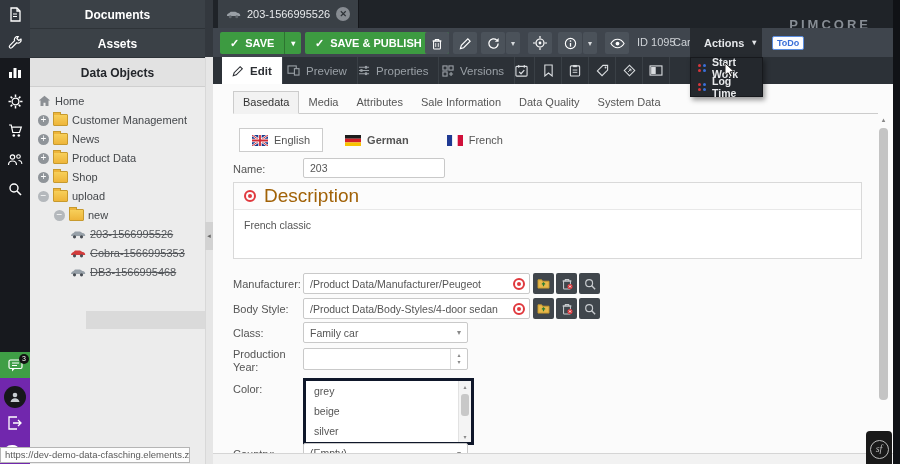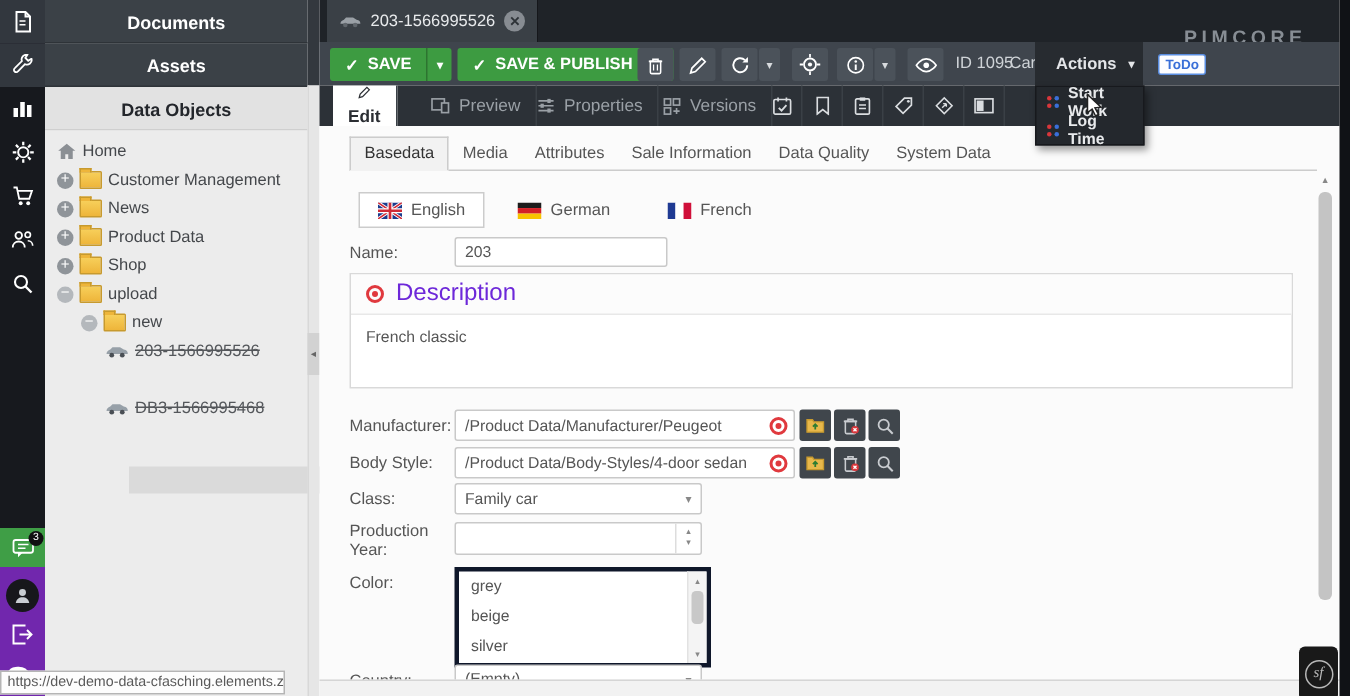--- a/index.html
+++ b/index.html
@@ -93,21 +93,21 @@
           color:#555;padding:0 6px;font-family:"Liberation Sans",sans-serif;height:20px;box-sizing:border-box;}
   .dsel{position:absolute;background:#fff;border:1px solid #c9c9c9;border-radius:2px;height:21px;
         display:flex;align-items:center;font-size:10.5px;color:#555;padding:0 6px;box-sizing:border-box;}
   .dsel .dcaret{margin-left:auto;color:#888;font-size:8px;}
   .target{width:12px;height:12px;border:2px solid #e0393e;border-radius:50%;position:relative;box-sizing:border-box;}
   .target:after{content:"";position:absolute;left:2px;top:2px;width:4px;height:4px;border-radius:50%;background:#e0393e;}
   .rel-btn{position:absolute;width:21px;height:21px;background:#40464c;border-radius:2px;
            display:flex;align-items:center;justify-content:center;}
   .desc-panel{position:absolute;left:20px;top:98px;width:627px;height:75px;background:#fff;border:1px solid #d9d9d9;}
   .desc-head{height:26px;display:flex;align-items:center;gap:8px;padding:0 10px;background:#fcfcfc;
-             border-bottom:1px solid #e8e8e8;color:#6d28d9;font-size:16px;}
+             border-bottom:1px solid #e8e8e8;color:#a16207;font-size:19px;}
   .desc-body{padding:9px 10px;font-size:10.5px;color:#555;}
   .spin{position:absolute;width:16px;top:0;bottom:0;right:0;border-left:1px solid #ddd;display:flex;
         flex-direction:column;align-items:center;justify-content:center;color:#888;font-size:6px;line-height:7px;}
   .listbox{position:absolute;left:90px;top:294px;width:165px;height:61px;background:#fff;border:3px solid #0f172a;}
   .lopt{height:20px;line-height:20px;padding-left:8px;font-size:10.5px;color:#555;}
   .lscroll{position:absolute;right:0;top:0;bottom:0;width:12px;background:#f4f4f4;border-left:1px solid #e2e2e2;}
   .lthumb{position:absolute;left:2px;top:13px;width:8px;height:22px;background:#c8c8c8;border-radius:3px;}
   .sarr{position:absolute;left:0;width:12px;text-align:center;color:#888;font-size:6px;}
   .bottombar{position:absolute;left:0;bottom:0;width:680px;height:10px;background:#f2f2f2;border-top:1px solid #d5d5d5;}
   .mscroll-thumb{position:absolute;left:666px;top:44px;width:9px;height:272px;background:#c4c4c4;border-radius:4px;}
@@ -274,20 +274,28 @@
       <span>new</span>
     </div>
     <div class="trow" style="left:40px;top:138px;">
       <svg width="16" height="9" viewBox="0 0 16 9">
           <path d="M1 6c0-1.5 1-2.5 2.5-3L5 1.5h5L12.5 3c2 .3 2.7 1.3 2.7 3z" fill="#97a0a8"></path>
           <circle cx="4.5" cy="6.8" r="1.6" fill="#4a4f55"></circle>
           <circle cx="11.5" cy="6.8" r="1.6" fill="#4a4f55"></circle>
         </svg>
       <span class="strike">203-1566995526</span>
     </div>
+    <div class="trow" style="left:40px;top:157px;">
+      <svg width="16" height="9" viewBox="0 0 16 9">
+          <path d="M1 6c0-1.5 1-2.5 2.5-3L5 1.5h5L12.5 3c2 .3 2.7 1.3 2.7 3z" fill="#d23c3c"></path>
+          <circle cx="4.5" cy="6.8" r="1.6" fill="#4a4f55"></circle>
+          <circle cx="11.5" cy="6.8" r="1.6" fill="#4a4f55"></circle>
+        </svg>
+      <span class="strike">Cobra-1566995353</span>
+    </div>
     <div class="trow" style="left:40px;top:176px;">
       <svg width="16" height="9" viewBox="0 0 16 9">
           <path d="M1 6c0-1.5 1-2.5 2.5-3L5 1.5h5L12.5 3c2 .3 2.7 1.3 2.7 3z" fill="#97a0a8"></path>
           <circle cx="4.5" cy="6.8" r="1.6" fill="#4a4f55"></circle>
           <circle cx="11.5" cy="6.8" r="1.6" fill="#4a4f55"></circle>
         </svg>
       <span class="strike">DB3-1566995468</span>
     </div>
   </div>
 
@@ -373,21 +381,21 @@
           <rect x="3" y="3" width="8" height="8" transform="rotate(45 7 7)" fill="none" stroke="#fff" stroke-width="1.1"></rect>
           <path d="M5.5 8.5L8.5 5.5M8.5 5.5h-2.3M8.5 5.5v2.3" stroke="#fff" stroke-width="1"></path>
         </svg>
       <span>Actions</span>
       <span style="font-size:8px;margin-left:2px;">▾</span>
     </div>
     <div class="todo">ToDo</div>
   </div>
 
   <div class="abs tstrip">
-    <div class="etab active" style="left:9px;flex-direction:column;">
+    <div class="etab active" style="left:9px;">
       <svg width="12" height="12" viewBox="0 0 14 14">
           <path d="M1.5 12.5l1-3.5 7-7 2.5 2.5-7 7z" fill="none" stroke="#2b2e33" stroke-width="1.3"></path>
         </svg>
       <span>Edit</span>
     </div>
     <div class="etab" style="left:64px;">
       <svg width="13" height="11" viewBox="0 0 14 12">
           <rect x="1" y="1" width="9" height="8" fill="none" stroke="#9aa0a6" stroke-width="1.2"></rect>
           <rect x="8" y="4" width="5" height="7" fill="#2c3137" stroke="#9aa0a6" stroke-width="1.2"></rect>
         </svg>
@@ -465,21 +473,21 @@
       <div class="ltab active">
         <svg class="flag" viewBox="0 0 16 11">
             <rect width="16" height="11" fill="#1a3a8c"></rect>
             <path d="M0 0l16 11M16 0L0 11" stroke="#fff" stroke-width="2.2"></path>
             <path d="M0 0l16 11M16 0L0 11" stroke="#cf2b37" stroke-width="1"></path>
             <path d="M8 0v11M0 5.5h16" stroke="#fff" stroke-width="3.4"></path>
             <path d="M8 0v11M0 5.5h16" stroke="#cf2b37" stroke-width="1.8"></path>
           </svg>
         <span>English</span>
       </div>
-      <div class="ltab" style="margin-left:10px;">
+      <div class="ltab" style="margin-left:10px;font-weight:bold;">
         <svg class="flag" viewBox="0 0 16 11">
             <rect width="16" height="3.7" fill="#1c1c1c"></rect>
             <rect y="3.7" width="16" height="3.7" fill="#d32027"></rect>
             <rect y="7.4" width="16" height="3.6" fill="#f8c300"></rect>
           </svg>
         <span>German</span>
       </div>
       <div class="ltab" style="margin-left:14px;">
         <svg class="flag" viewBox="0 0 16 11">
             <rect width="5.3" height="11" fill="#1f3a93"></rect>

